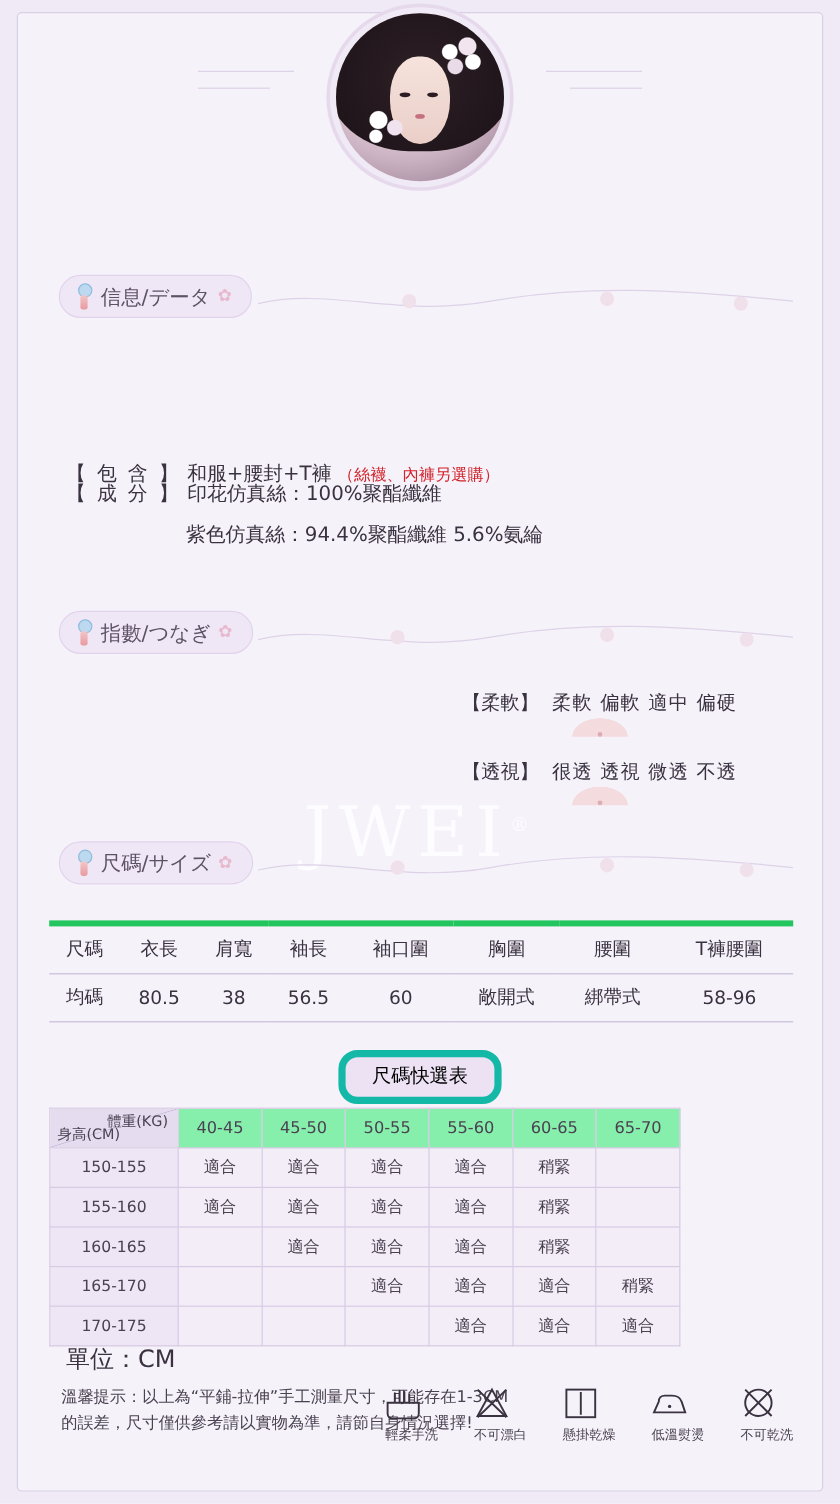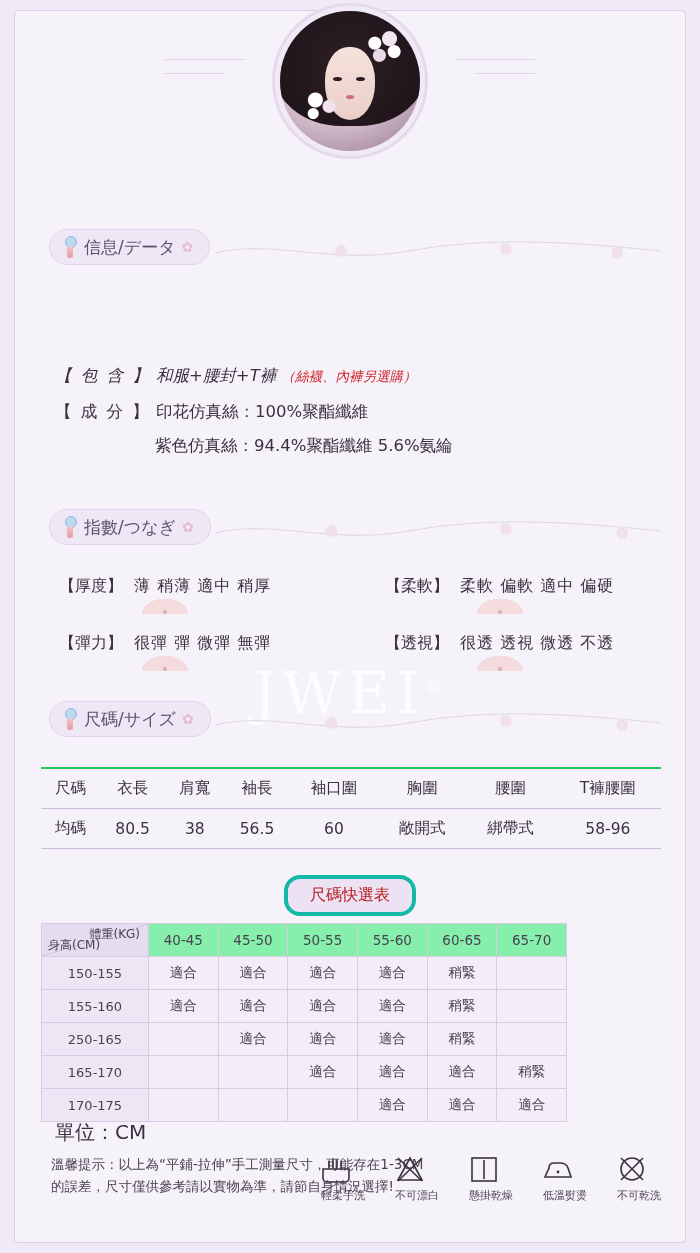--- a/index.html
+++ b/index.html
@@ -134,28 +134,28 @@
   .wm sup{font-size:16px;vertical-align:super;}
 
   
   .sz-table{
     position:absolute;left:26px;width:620px;
     border-collapse:collapse;font-size:15.5px;color:#3a3240;
   }
   .sz-table th,.sz-table td{
     text-align:center;padding:9px 0;font-weight:normal;
   }
-  .sz-table thead tr{border-top:2px solid #22c55e;border-bottom:1px solid #c9bcd8;}
+  .sz-table thead tr{border-top:5px solid #22c55e;border-bottom:1px solid #c9bcd8;}
   .sz-table tbody tr{border-bottom:1px solid #c9bcd8;}
 
   
   .pill{
     position:absolute;left:50%;transform:translateX(-50%);
-    background:#ece2f4;border:4px solid #14b8a6;border-radius:16px;
-    padding:6px 22px;font-size:16px;color:#b91c1c;
+    background:#ece2f4;border:6px solid #14b8a6;border-radius:16px;
+    padding:6px 22px;font-size:16px;color:#000000;
   }
 
   
   .matrix{
     position:absolute;left:26px;width:526px;border-collapse:collapse;
     font-size:13.5px;color:#4a4251;
   }
   .matrix td,.matrix th{
     border:1px solid #d7cbe3;height:30px;text-align:center;font-weight:normal;
   }
@@ -214,21 +214,21 @@
       <path d="M0 14 C 60 0, 120 26, 200 12 S 360 2, 460 12" stroke="#ddd2e7" stroke-width="1" fill="none"></path>
       <g fill="#f0e0ea">
         <circle cx="130" cy="12" r="6"></circle>
           <circle cx="300" cy="10" r="6"></circle>
           <circle cx="415" cy="14" r="6"></circle>
       </g>
     </svg>
   </div>
 
 
-  <div class="info-block" style="top:350px;font-style:italic;">
+  <div class="info-block" style="top:369px;">
     <span class="lbl">【 包 含 】</span>
     <span>和服+腰封+T褲</span>
     <span class="red">（絲襪、內褲另選購）</span>
   </div>
 
   <div class="info-block" style="top:386px;">
     <span class="lbl">【 成 分 】</span>
     <span>印花仿真絲：100%聚酯纖維</span>
   </div>
 
@@ -248,38 +248,28 @@
       <path d="M0 14 C 60 0, 120 26, 200 12 S 360 2, 460 12" stroke="#ddd2e7" stroke-width="1" fill="none"></path>
       <g fill="#f0e0ea">
         <circle cx="120" cy="12" r="6"></circle>
           <circle cx="300" cy="10" r="6"></circle>
           <circle cx="420" cy="14" r="6"></circle>
       </g>
     </svg>
   </div>
 
   <div class="idx-row" style="top:565px;height:40px;">
-    <span class="idx-cell" style="left:4px;">
-      <span>【厚度】</span>
-      <span class="val">薄  稍薄  適中  稍厚</span>
-      <span class="fan"></span>
-    </span>
     <span class="idx-cell" style="left:330px;">
       <span>【柔軟】</span>
       <span class="val">柔軟  偏軟  適中  偏硬</span>
       <span class="fan"></span>
     </span>
   </div>
 
   <div class="idx-row" style="top:622px;height:40px;">
-    <span class="idx-cell" style="left:4px;">
-      <span>【彈力】</span>
-      <span class="val">很彈  彈  微彈  無彈</span>
-      <span class="fan"></span>
-    </span>
     <span class="idx-cell" style="left:330px;">
       <span>【透視】</span>
       <span class="val">很透  透視  微透  不透</span>
       <span class="fan"></span>
     </span>
   </div>
 
   <div class="wm">
     <span>JWEI</span><sup>®</sup>
   </div>
@@ -360,21 +350,21 @@
       <tr>
         <th>155-160</th>
         <td>適合</td>
         <td>適合</td>
         <td>適合</td>
         <td>適合</td>
         <td>稍緊</td>
         <td></td>
       </tr>
       <tr>
-        <th>250-165</th>
+        <th>160-165</th>
         <td></td>
         <td>適合</td>
         <td>適合</td>
         <td>適合</td>
         <td>稍緊</td>
         <td></td>
       </tr>
       <tr>
         <th>165-170</th>
         <td></td>

